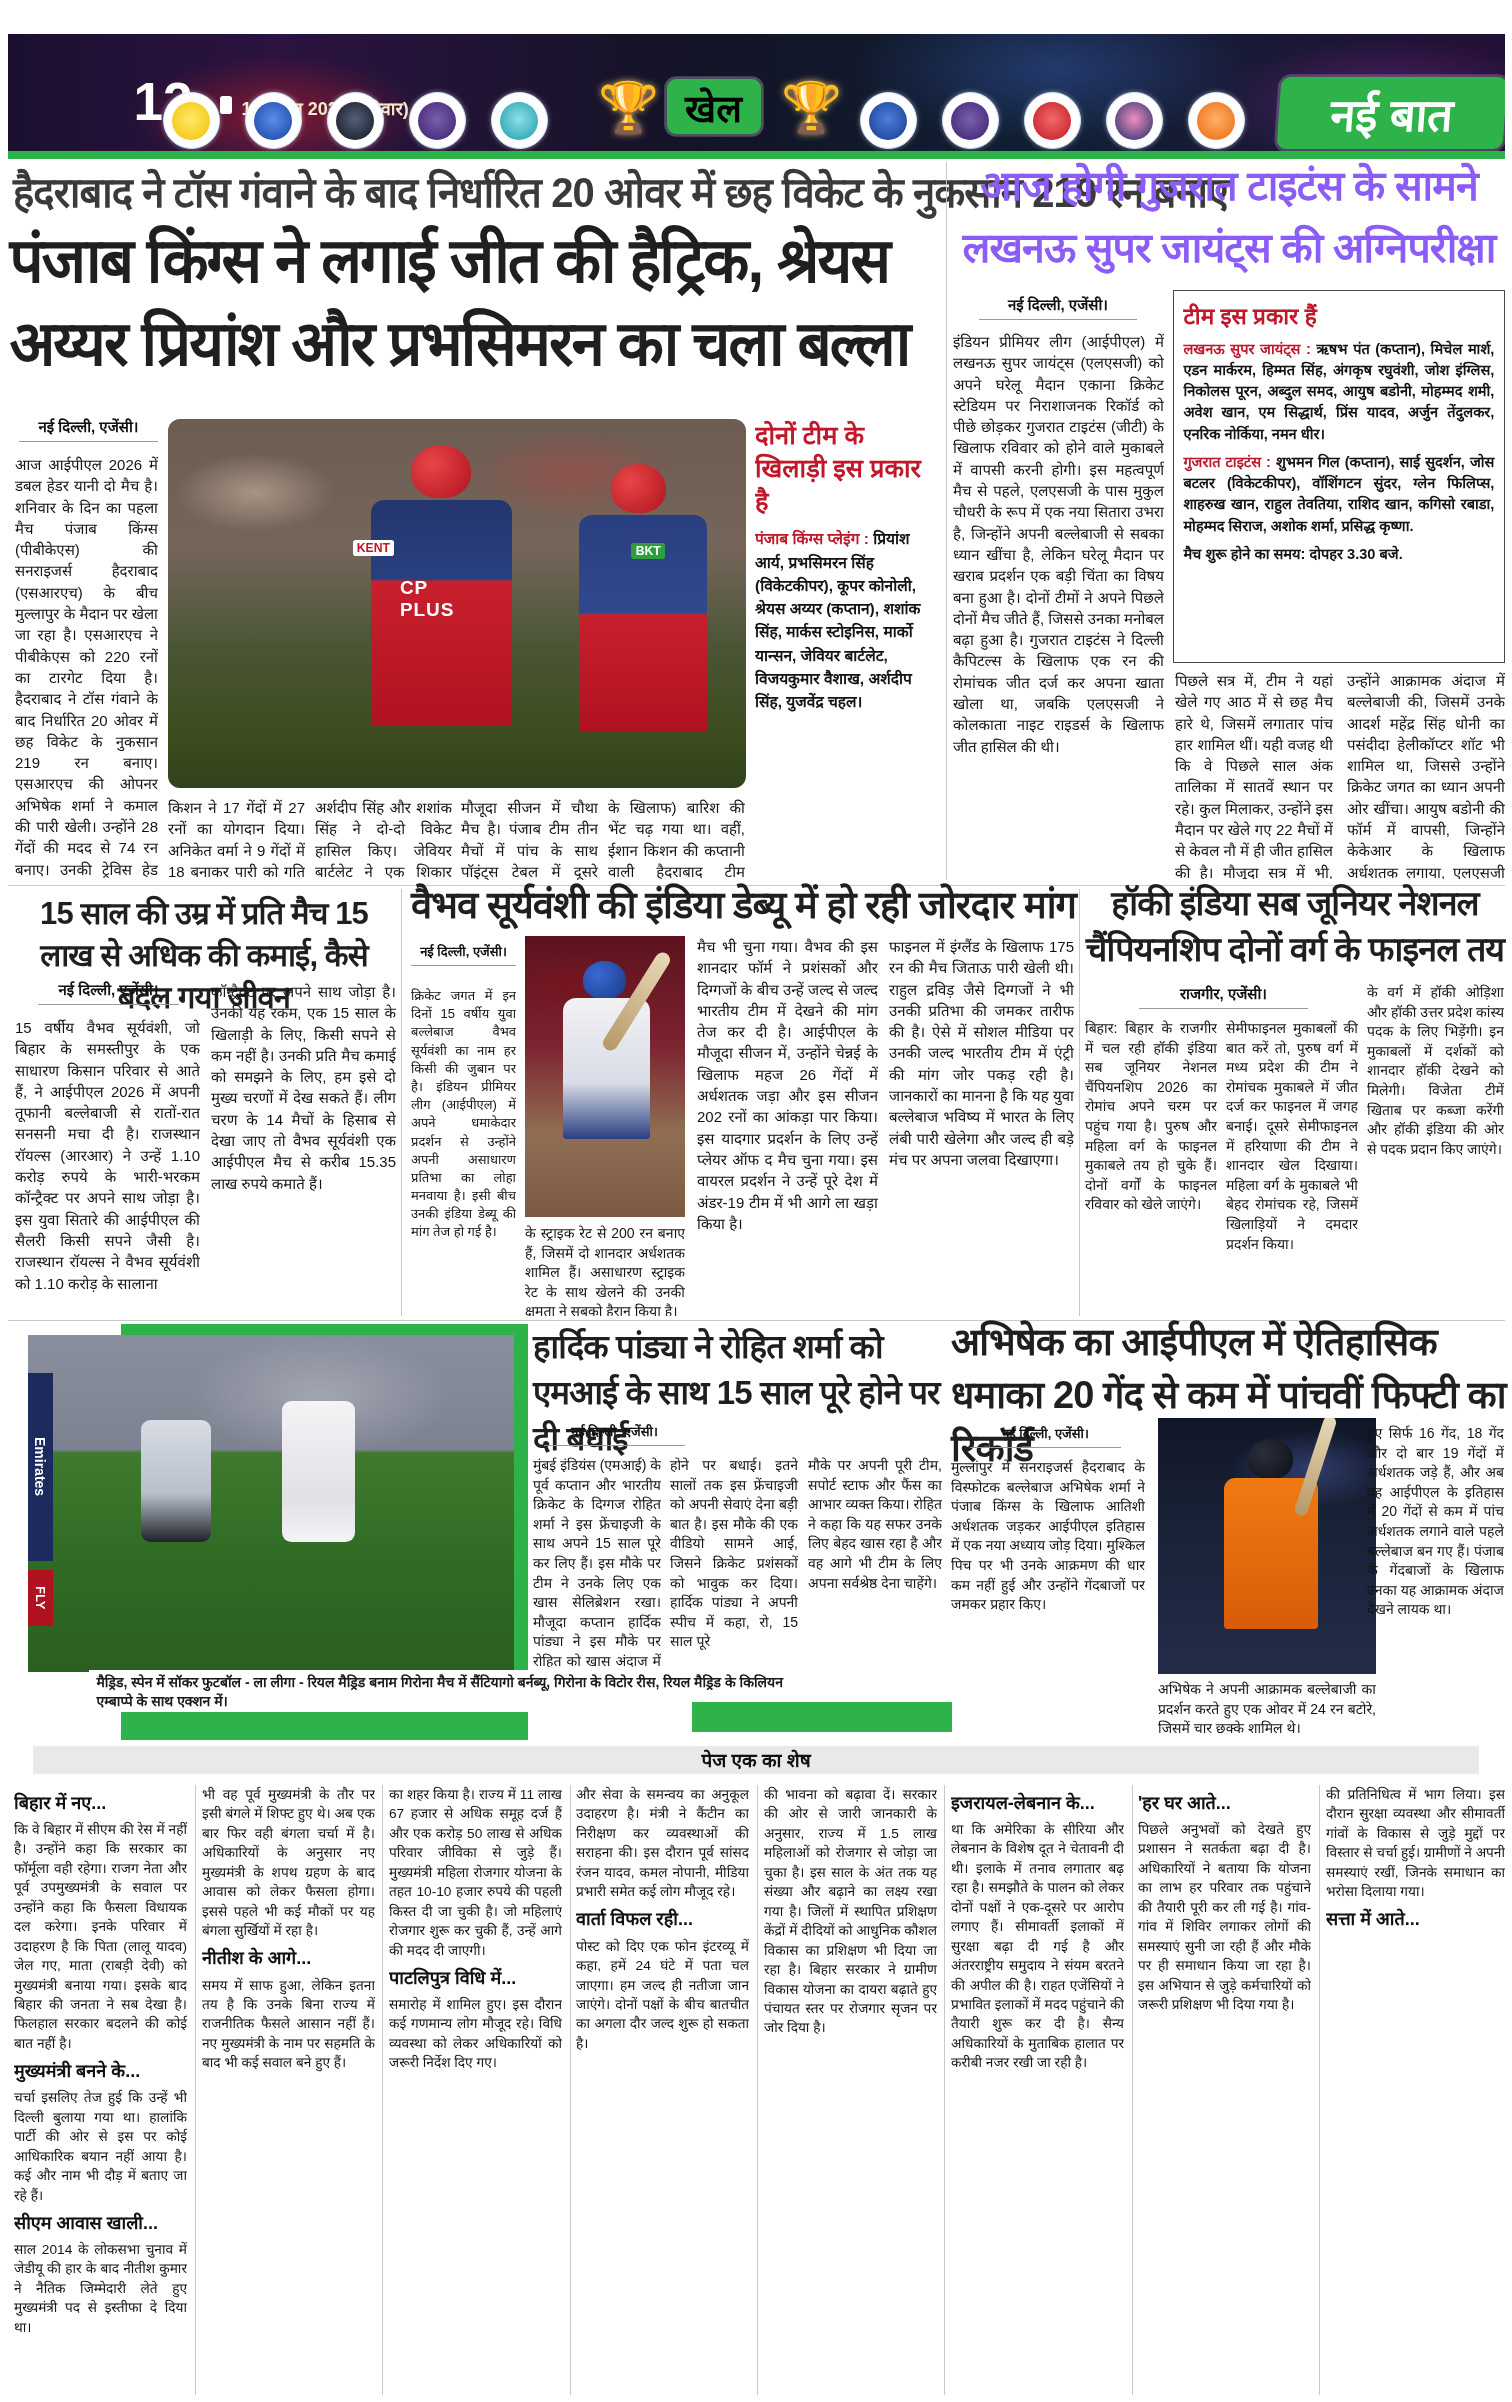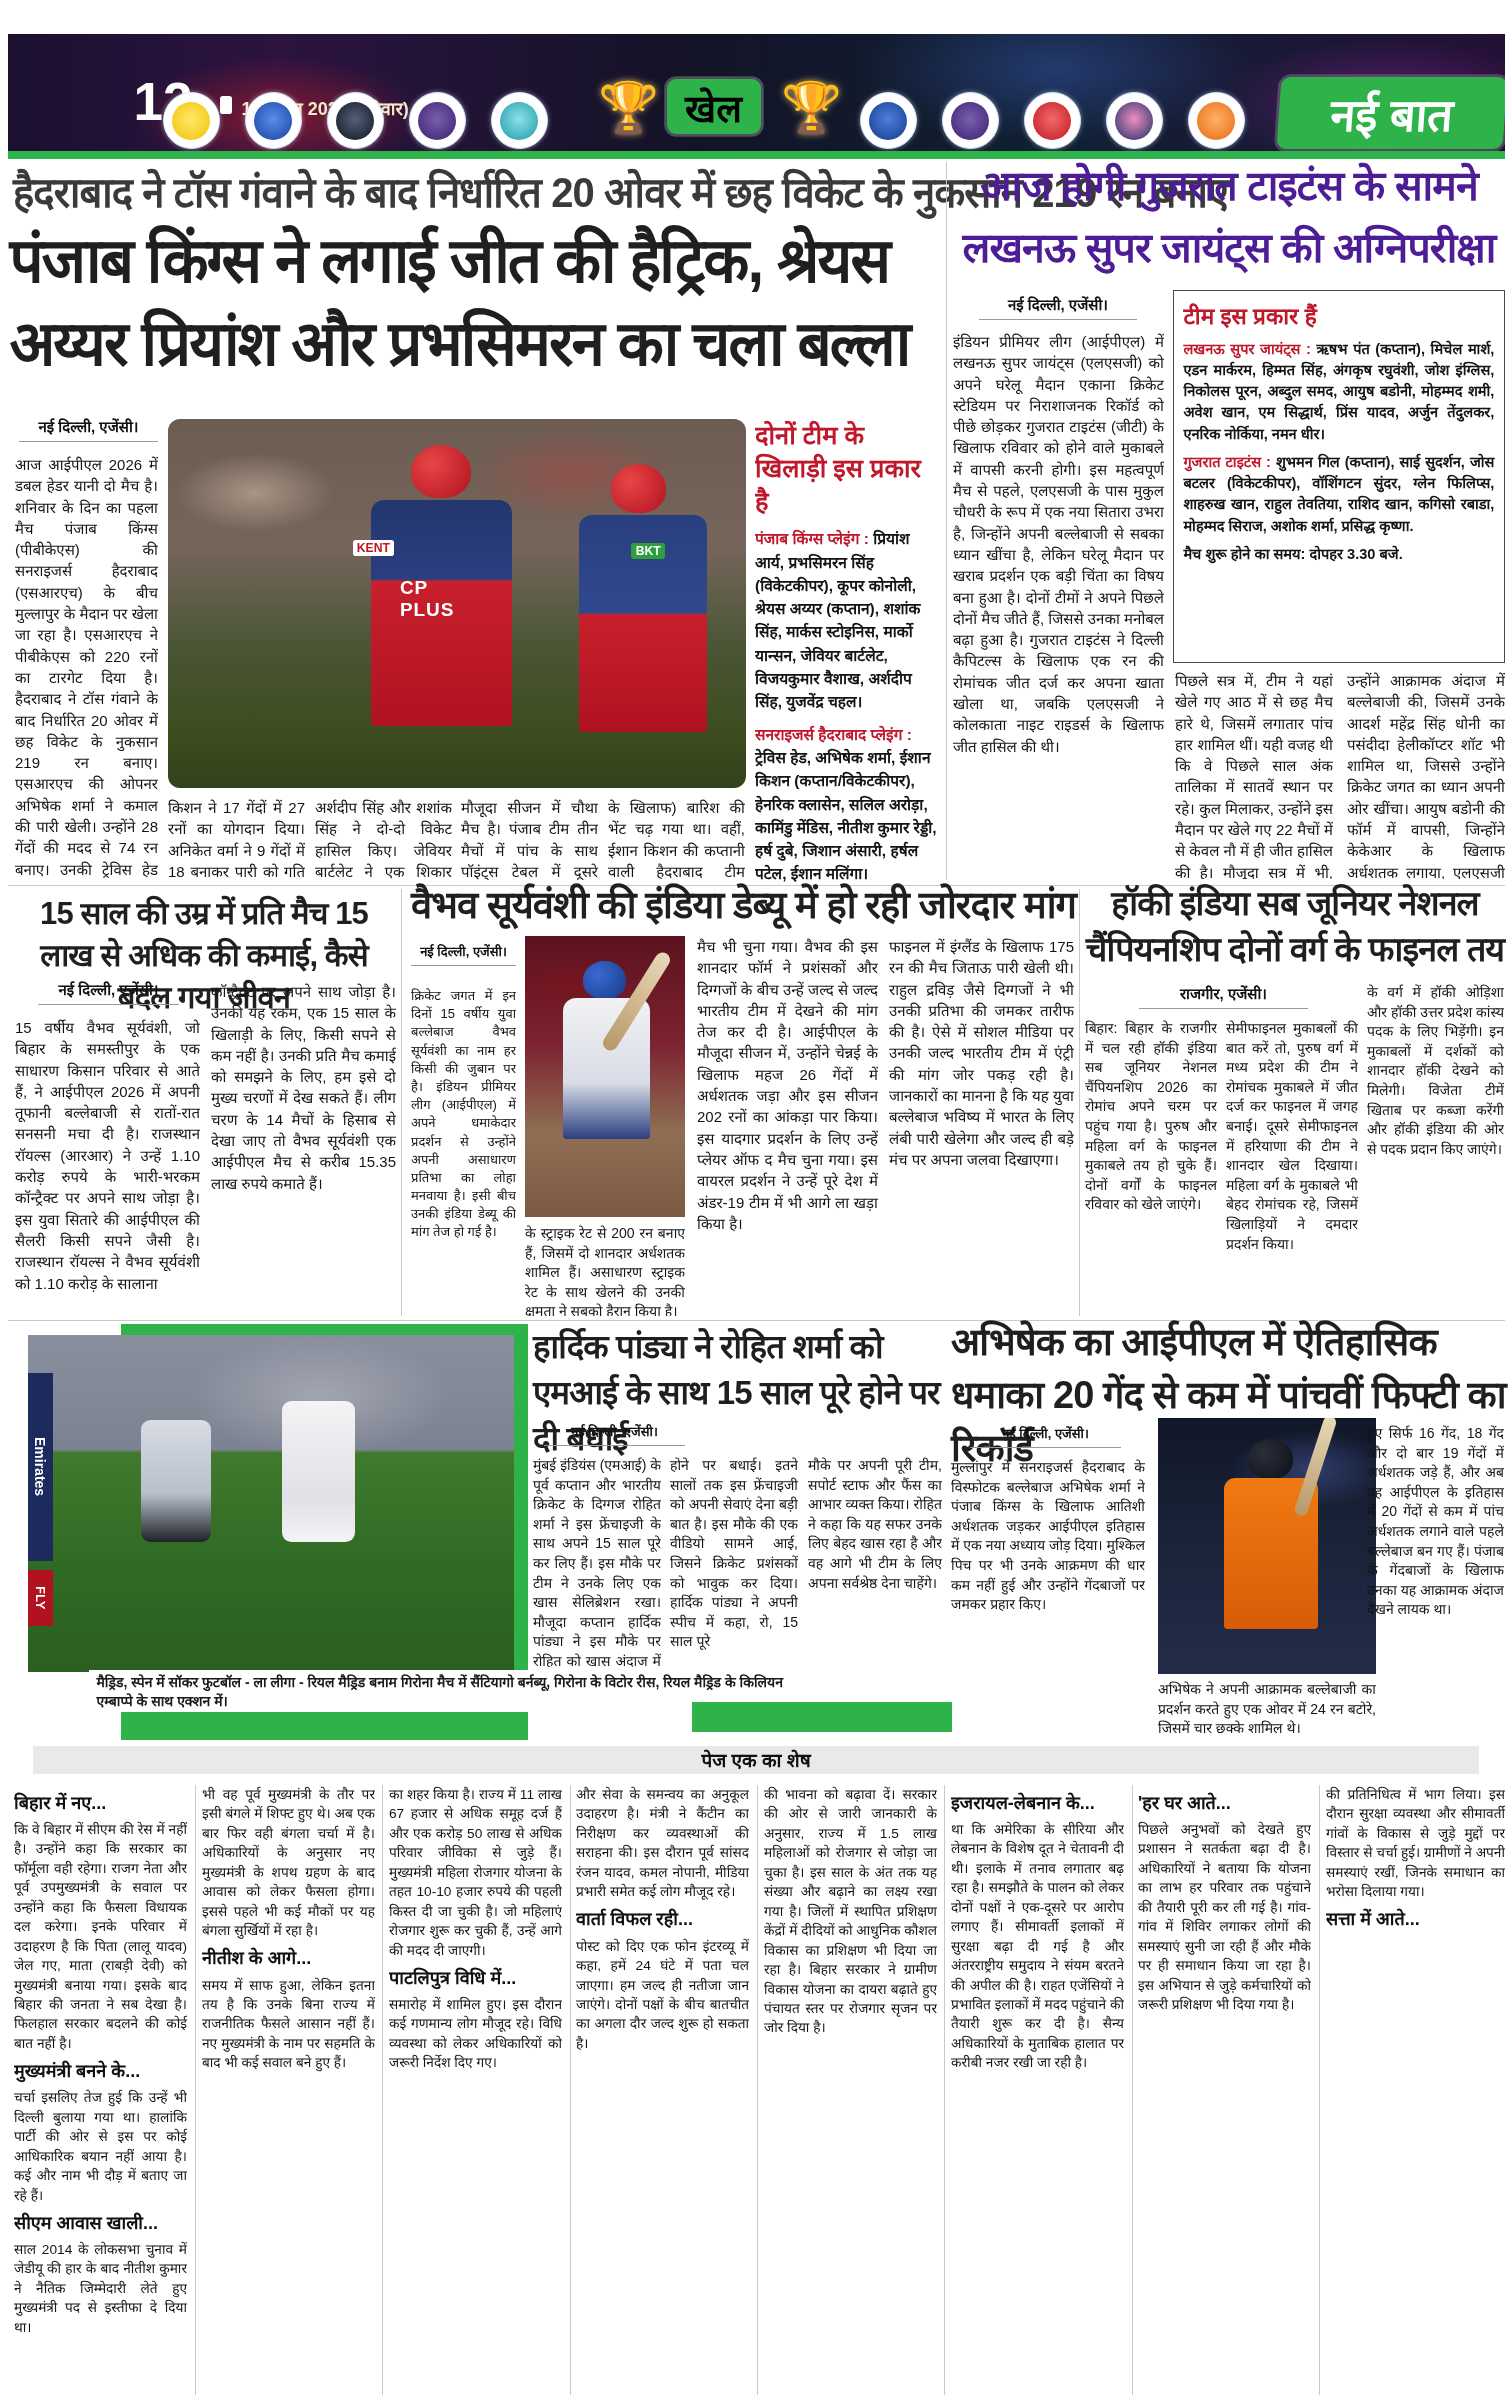--- a/index.html
+++ b/index.html
@@ -38,21 +38,21 @@
     color:#fff;font-size:45px;font-weight:800;display:flex;align-items:center;justify-content:center;
     transform:skewX(-4deg);box-shadow:0 0 0 2.8px rgba(255,255,255,.2);}
   .greenrule{left:7.5px;top:151px;width:1497px;height:7.5px;background:#2eb34a;}
 
   
   .kicker{left:13px;top:162px;width:934px;font-size:40px;font-weight:700;color:#3a3a3a;
     letter-spacing:-0.9px;transform:scaleY(1.05);transform-origin:top left;white-space:nowrap;}
   .headline1{left:9.4px;top:220px;width:940px;font-size:60px;line-height:1.32;font-weight:800;
     color:#1f1f1f;letter-spacing:-1.9px;transform:scaleY(1.04);transform-origin:top left;}
   .headline2{left:953px;top:156px;width:552px;font-size:41px;line-height:1.5;font-weight:800;
-    color:#4c1d95;letter-spacing:-0.9px;text-align:center;}
+    color:#8b5cf6;letter-spacing:-0.9px;text-align:center;}
   .byline{font-size:15px;font-weight:700;color:#111;text-align:center;border-bottom:0.9px solid #9a9a9a;
     padding-bottom:4.7px;}
   .col{font-size:15px;line-height:1.42;color:#141414;text-align:justify;overflow:hidden;}
   .col-sm{font-size:14px;line-height:1.4;color:#141414;text-align:justify;overflow:hidden;}
   .label-red{color:#c0182b;font-weight:800;}
   .vr{width:0.9px;background:#c9c9c9;}
   .hr{height:0.9px;background:#c9c9c9;}
 
   
   .photo{overflow:hidden;}
@@ -170,24 +170,20 @@
   <div class="abs col" style="left:315px;top:797px;width:137px;height:83px;">अर्शदीप सिंह और शशांक सिंह ने दो-दो विकेट हासिल किए। जेवियर बार्टलेट ने एक शिकार किया। यह</div>
   <div class="abs col" style="left:461px;top:797px;width:137px;height:83px;">मौजूदा सीजन में चौथा मैच है। पंजाब टीम तीन मैचों में पांच के साथ पॉइंट्स टेबल में दूसरे पायदान</div>
   <div class="abs col" style="left:608px;top:797px;width:137px;height:83px;">के खिलाफ) बारिश की भेंट चढ़ गया था। वहीं, ईशान किशन की कप्तानी वाली हैदराबाद टीम तालिका में छठे</div>
 
   <div class="abs" style="left:755px;top:419px;width:186px;height:463px;overflow:hidden;">
     <div class="panel-title">दोनों टीम के खिलाड़ी इस प्रकार है</div>
     <div class="panel-text">
       <span class="label-red">पंजाब किंग्स प्लेइंग :</span>
       <span>प्रियांश आर्य, प्रभसिमरन सिंह (विकेटकीपर), कूपर कोनोली, श्रेयस अय्यर (कप्तान), शशांक सिंह, मार्कस स्टोइनिस, मार्को यान्सन, जेवियर बार्टलेट, विजयकुमार वैशाख, अर्शदीप सिंह, युजवेंद्र चहल।</span>
     </div>
-    <div class="panel-text" style="margin-top:9.4px;">
-      <span class="label-red">सनराइजर्स हैदराबाद प्लेइंग :</span>
-      <span>ट्रेविस हेड, अभिषेक शर्मा, ईशान किशन (कप्तान/विकेटकीपर), हेनरिक क्लासेन, सलिल अरोड़ा, कामिंडु मेंडिस, नीतीश कुमार रेड्डी, हर्ष दुबे, जिशान अंसारी, हर्षल पटेल, ईशान मलिंगा।</span>
-    </div>
   </div>
 
   <div class="abs vr" style="left:946px;top:162px;height:718px;"></div>
   <div class="abs headline2">आज होगी गुजरात टाइटंस के सामने लखनऊ सुपर जायंट्स की अग्निपरीक्षा</div>
   <div class="abs byline" style="left:979px;top:294px;width:158px;">नई दिल्ली, एजेंसी।</div>
   <div class="abs col" style="left:953px;top:331px;width:211px;height:548px;">इंडियन प्रीमियर लीग (आईपीएल) में लखनऊ सुपर जायंट्स (एलएसजी) को अपने घरेलू मैदान एकाना क्रिकेट स्टेडियम पर निराशाजनक रिकॉर्ड को पीछे छोड़कर गुजरात टाइटंस (जीटी) के खिलाफ रविवार को होने वाले मुकाबले में वापसी करनी होगी। इस महत्वपूर्ण मैच से पहले, एलएसजी के पास मुकुल चौधरी के रूप में एक नया सितारा उभरा है, जिन्होंने अपनी बल्लेबाजी से सबका ध्यान खींचा है, लेकिन घरेलू मैदान पर खराब प्रदर्शन एक बड़ी चिंता का विषय बना हुआ है। दोनों टीमों ने अपने पिछले दोनों मैच जीते हैं, जिससे उनका मनोबल बढ़ा हुआ है। गुजरात टाइटंस ने दिल्ली कैपिटल्स के खिलाफ एक रन की रोमांचक जीत दर्ज कर अपना खाता खोला था, जबकि एलएसजी ने कोलकाता नाइट राइडर्स के खिलाफ जीत हासिल की थी।</div>
 
   <div id="teams-box" class="abs">
     <div class="bt">टीम इस प्रकार हैं</div>
     <p><span class="label-red">लखनऊ सुपर जायंट्स :</span> <span>ऋषभ पंत (कप्तान), मिचेल मार्श, एडन मार्करम, हिम्मत सिंह, अंगकृष रघुवंशी, जोश इंग्लिस, निकोलस पूरन, अब्दुल समद, आयुष बडोनी, मोहम्मद शमी, अवेश खान, एम सिद्धार्थ, प्रिंस यादव, अर्जुन तेंदुलकर, एनरिक नोर्किया, नमन धीर।</span></p>

